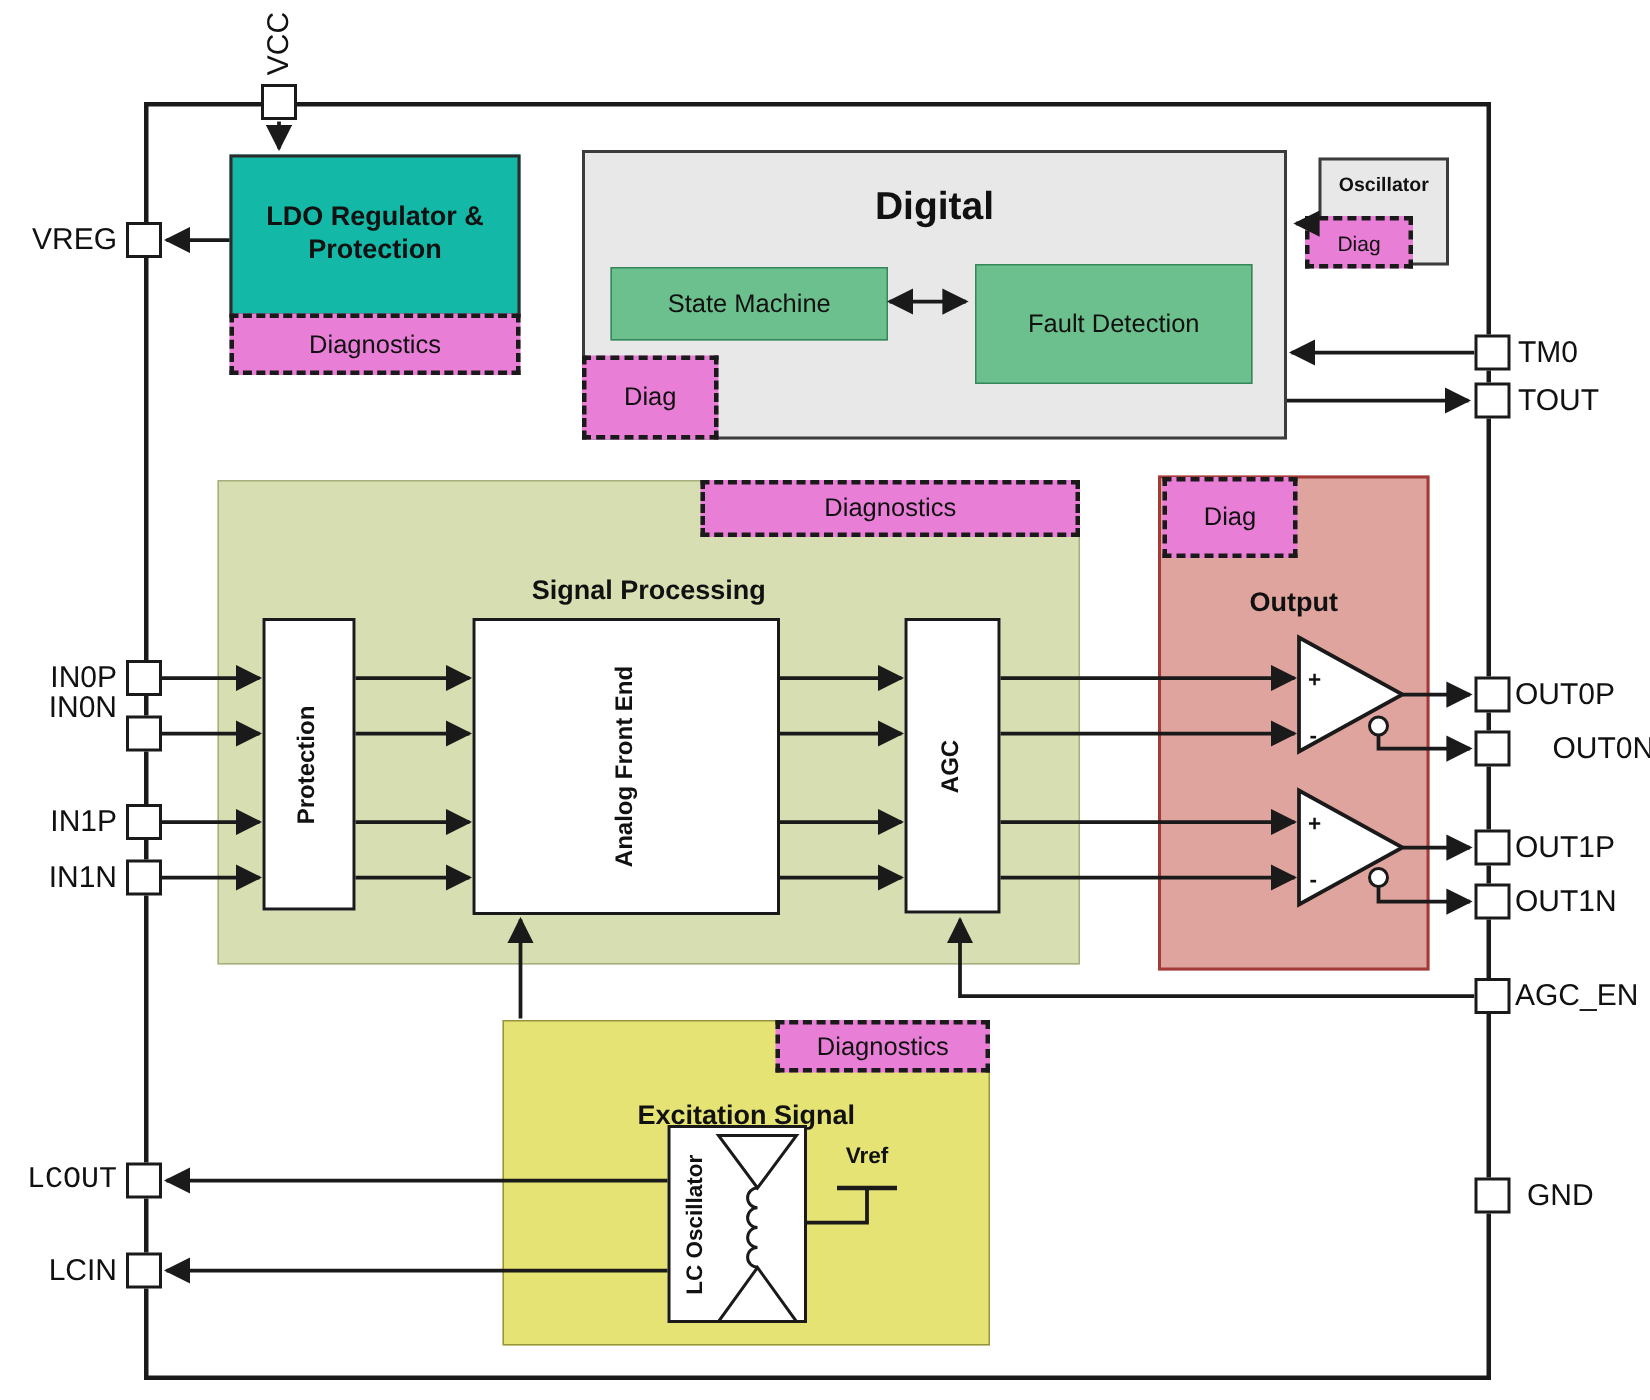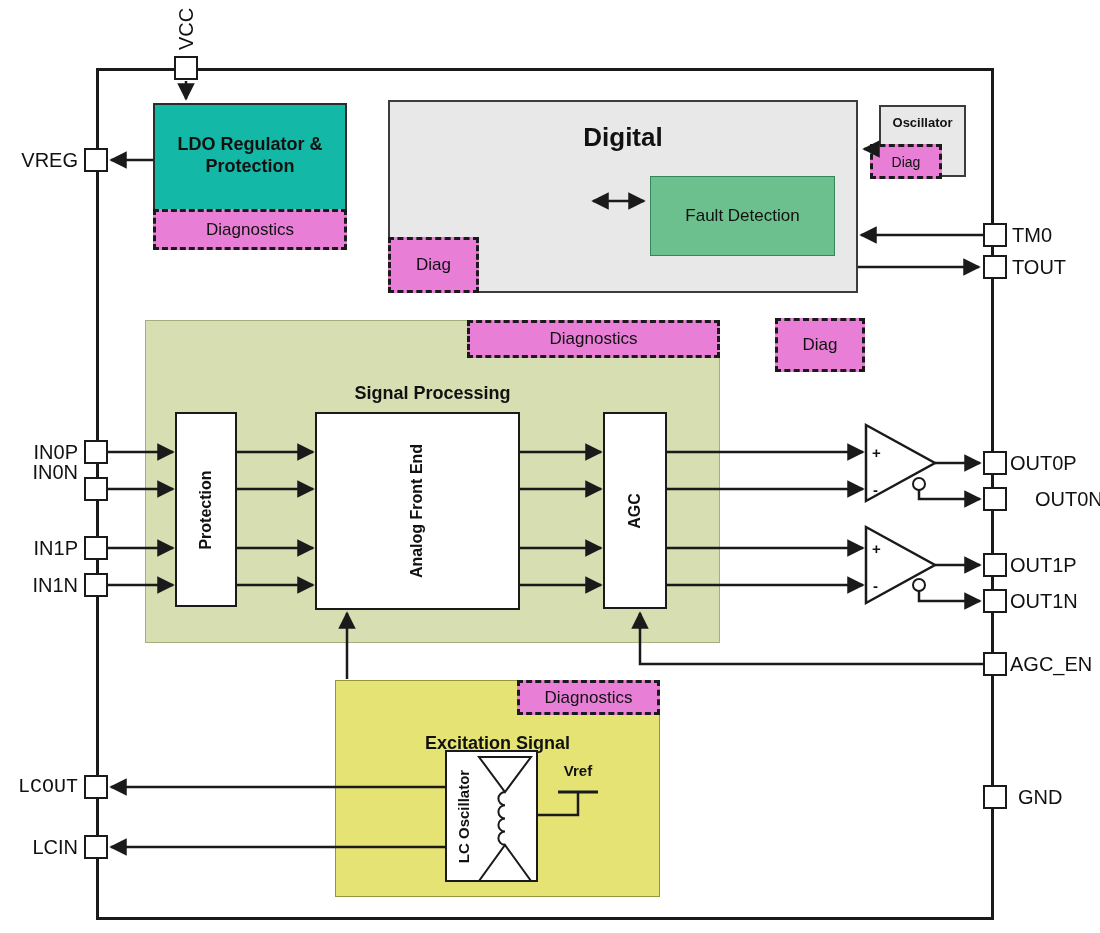--- a/index.html
+++ b/index.html
@@ -31,20 +31,23 @@
 
   <div class="abs blk" style="left:153px;top:103px;width:194px;height:108px;background:#14b8a6;border:2.5px solid #2b2b2b;">
     <div class="title" style="font-size:18px;line-height:22px;margin:28px auto 0;width:170px;">LDO Regulator &amp; Protection</div>
   </div>
   <div class="abs magenta" style="left:153px;top:209px;width:194px;height:41px;">
     <span>Diagnostics</span>
   </div>
 
   <div class="abs blk" style="left:388px;top:100px;width:470px;height:193px;background:#E8E8E8;border:2.5px solid #3c3c3c;">
     <div class="title" style="font-size:26px;padding-top:20px;">Digital</div>
+    <div class="abs greenbox" style="left:17px;top:76px;width:185px;height:49px;">
+      <span>State Machine</span>
+    </div>
     <div class="abs greenbox" style="left:260px;top:74px;width:185px;height:80px;">
       <span>Fault Detection</span>
     </div>
   </div>
   <div class="abs magenta" style="left:388px;top:237px;width:91px;height:56px;">
     <span>Diag</span>
   </div>
 
   <div class="abs blk" style="left:879px;top:105px;width:87px;height:72px;background:#E8E8E8;border:2px solid #3c3c3c;">
     <div class="title" style="font-size:13px;padding-top:8px;">Oscillator</div>
@@ -62,20 +65,23 @@
   <div class="abs whitebox rot" style="left:175px;top:412px;width:62px;height:195px;">
     <span class="vtext">Protection</span>
   </div>
   <div class="abs whitebox rot" style="left:315px;top:412px;width:205px;height:198px;">
     <span class="vtext">Analog Front End</span>
   </div>
   <div class="abs whitebox rot" style="left:603px;top:412px;width:64px;height:197px;">
     <span class="vtext">AGC</span>
   </div>
 
+  <div class="abs blk" style="left:772px;top:317px;width:181px;height:330px;background:#DFA49D;border:2px solid #A23B37;">
+    <div class="title" style="font-size:18px;margin-top:72px;">Output</div>
+  </div>
   <div class="abs magenta" style="left:775px;top:318px;width:90px;height:54px;">
     <span>Diag</span>
   </div>
 
   <div class="abs blk" style="left:335px;top:680px;width:325px;height:217px;background:#E6E375;border:1.5px solid #97943E;">
     <div class="title" style="font-size:18px;margin-top:52px;">Excitation Signal</div>
   </div>
   <div class="abs magenta" style="left:517px;top:680px;width:143px;height:35px;">
     <span>Diagnostics</span>
   </div>

